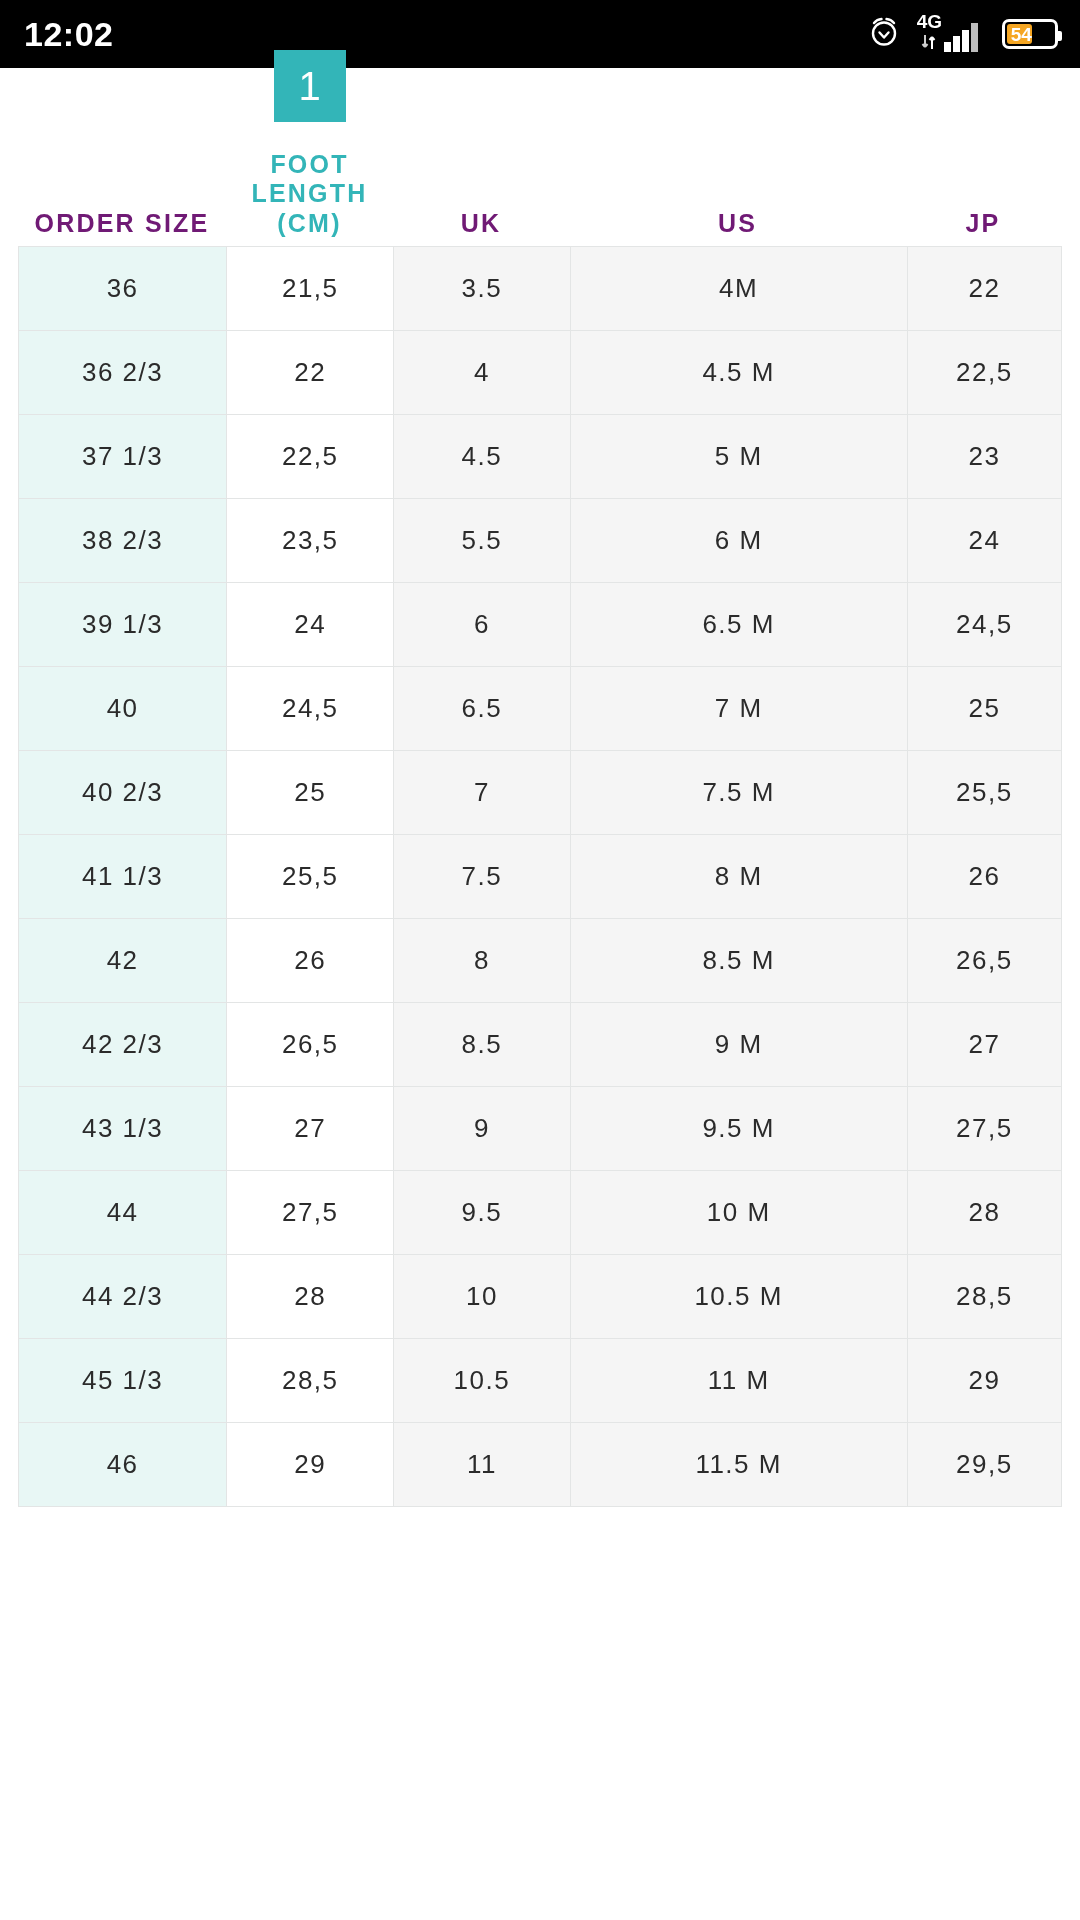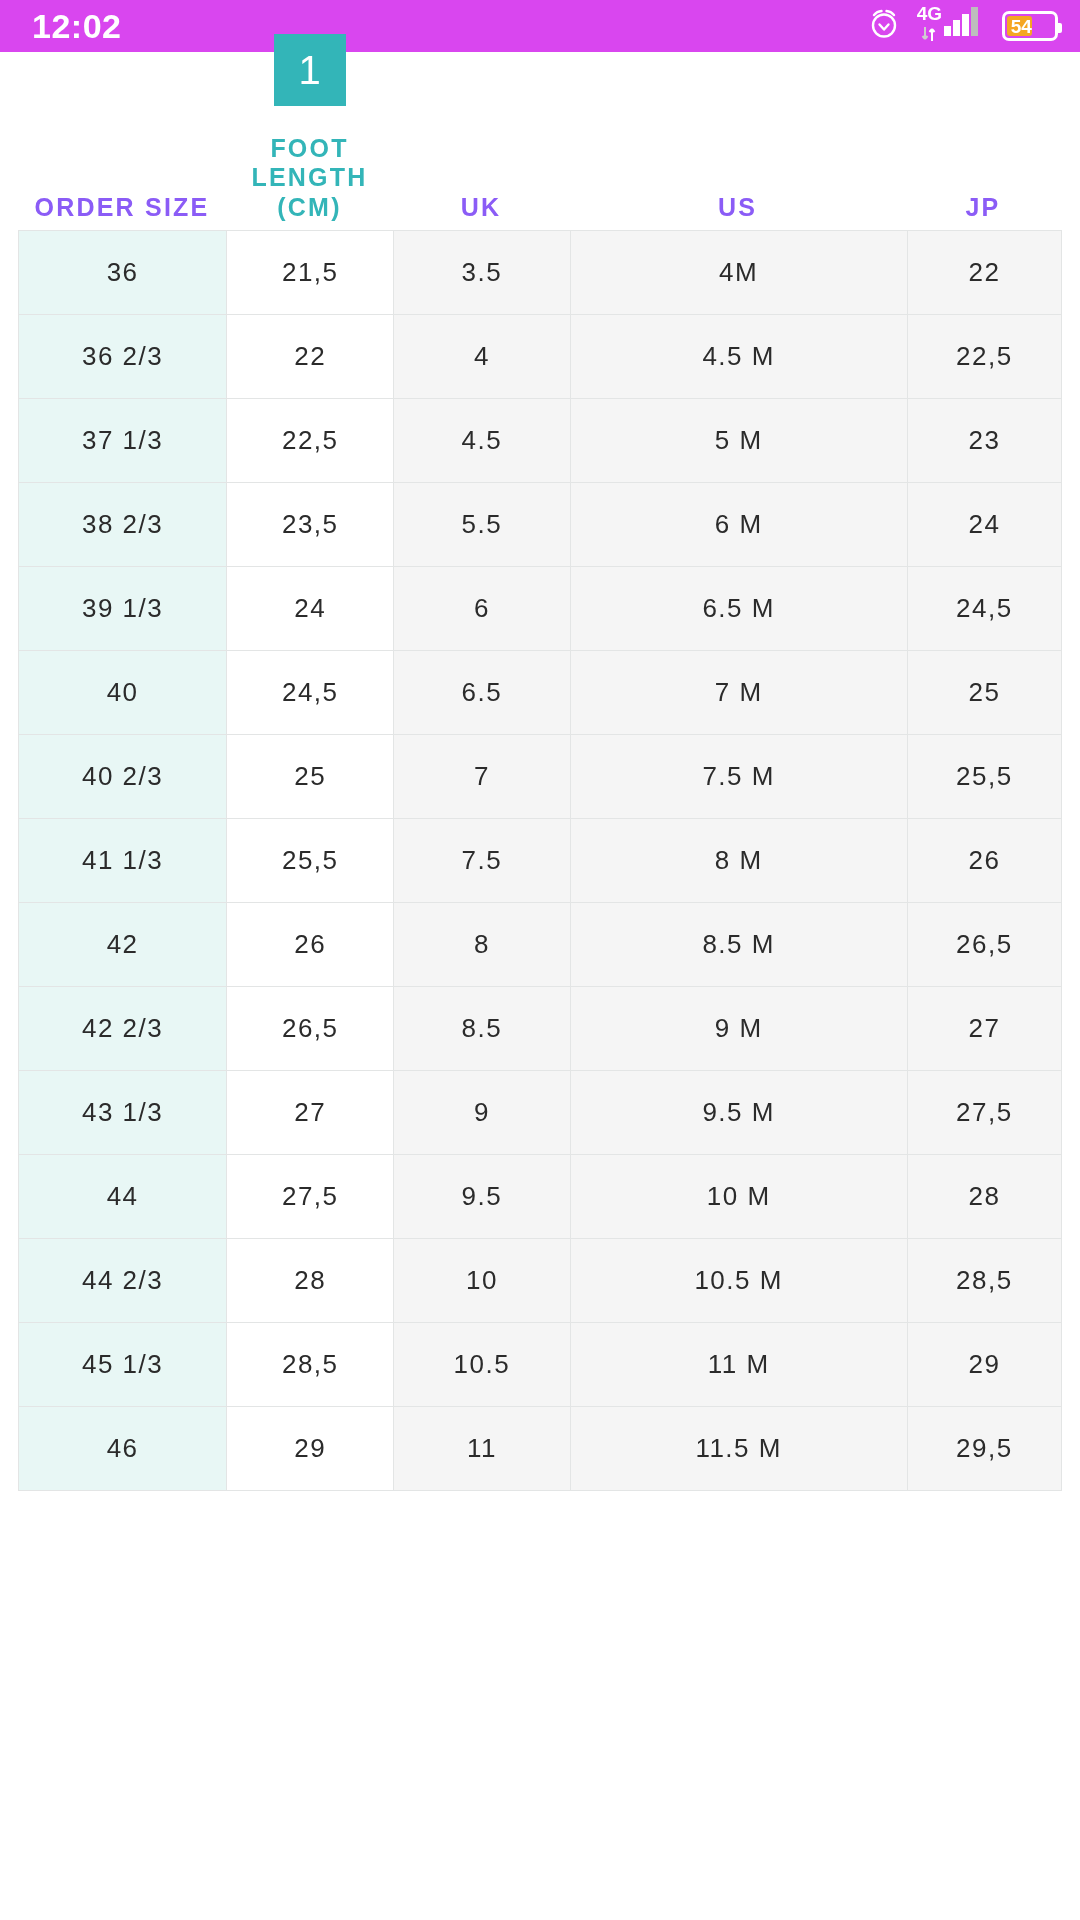--- a/index.html
+++ b/index.html
@@ -10,44 +10,44 @@
   body {
     width: 1080px;
     height: 1920px;
     overflow: hidden;
     font-family: "Liberation Sans", sans-serif;
     -webkit-font-smoothing: antialiased;
   }
 
   
   .status-bar {
-    height: 52px;
-    background: #d946ef;
+    height: 68px;
+    background: #000000;
     display: flex;
     align-items: center;
     justify-content: space-between;
-    padding: 0 22px 0 32px;
+    padding: 0 22px 0 24px;
     box-sizing: border-box;
   }
   .status-clock {
     color: #ffffff;
     font-size: 34px;
     font-weight: 700;
     letter-spacing: 0.5px;
     line-height: 1;
   }
   .status-icons {
     display: flex;
     align-items: center;
     gap: 16px;
   }
   .alarm-icon { display: block; }
   .net-group {
     display: flex;
-    align-items: flex-start;
+    align-items: flex-end;
     gap: 2px;
   }
   .net-4g-stack {
     display: flex;
     flex-direction: column;
     align-items: center;
     justify-content: flex-end;
   }
   .net-4g-label {
     color: #ffffff;
@@ -121,21 +121,21 @@
   .c1 { width: 208px; }
   .c2 { width: 167px; }
   .c3 { width: 176px; }
   .c4 { width: 337px; }
   .c5 { width: 154px; align-items: center; }
 
   .head-label {
     font-size: 25px;
     font-weight: 700;
     letter-spacing: 2.2px;
-    color: #8b5cf6;
+    color: #701a75;
     text-align: center;
     line-height: 1.15;
     white-space: nowrap;
   }
   .head-label.accent {
     color: #33b5b8;
     white-space: normal;
     line-height: 1.18;
   }
   .step-badge {

